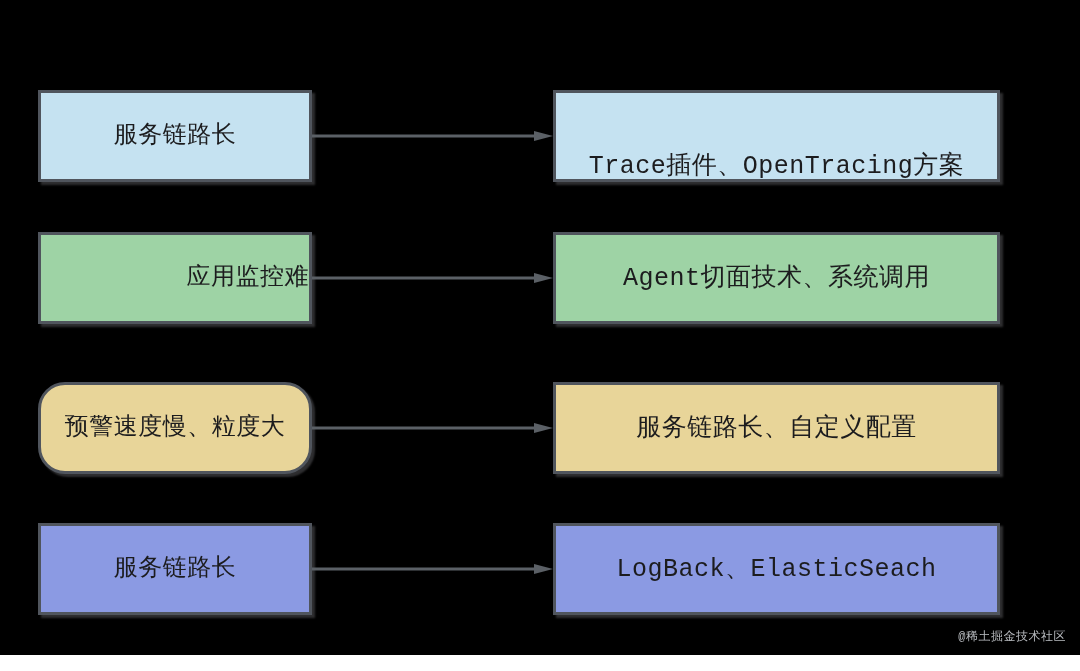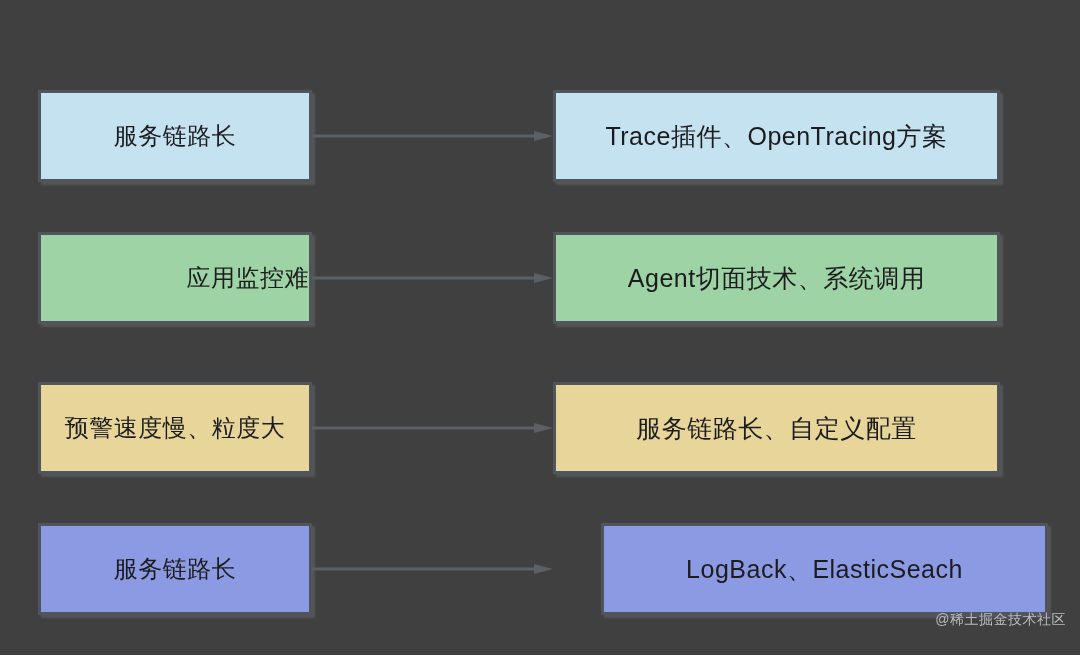--- a/index.html
+++ b/index.html
@@ -10,21 +10,22 @@
   body {
     width: 1080px;
     height: 671px;
     overflow: hidden;
     font-family: "Liberation Sans", "DejaVu Sans", sans-serif;
   }
   #diagram {
     position: relative;
     width: 1080px;
     height: 655px;
-    background: #404040;
+    background: #000000;
+    font-family: Liberation Mono, monospace;
   }
   .row {
     position: absolute;
     left: 0;
     width: 1080px;
     height: 92px;
   }
   .box {
     position: absolute;
     top: 0;
@@ -62,64 +63,64 @@
     width: 241px;
     height: 10px;
   }
   .connector svg {
     display: block;
     overflow: visible;
   }
   .watermark {
     position: absolute;
     right: 14px;
-    bottom: 26px;
-    font-size: 14px;
+    bottom: 10px;
+    font-size: 12px;
     color: #b9bcc0;
     letter-spacing: 0.5px;
     white-space: nowrap;
   }
 </style>
 </head>
 <body>
 
 <div id="diagram">
 
   <div class="row" id="row-0" style="top:90px;">
     <div class="box box-left" id="box-left-0" style="background: rgb(197, 226, 241);">
       <span class="box-label">服务链路长</span>
     </div>
     <div class="connector">
       <svg width="241" height="10" viewBox="0 0 241 10">
         <line x1="0" y1="5" x2="224" y2="5" stroke="#5b6066" stroke-width="3"></line>
         <polygon points="222,0 241,5 222,10" fill="#5b6066"></polygon>
       </svg>
     </div>
-    <div class="box box-right" id="box-right-0" style="background: rgb(197, 226, 241);">
+    <div class="box box-right" id="box-right-0" style="background: rgb(197, 226, 241); align-items: flex-end;">
       <span class="box-label">Trace插件、OpenTracing方案</span>
     </div>
   </div>
 
   <div class="row" id="row-1" style="top:232px;">
     <div class="box box-left" id="box-left-1" style="background: rgb(158, 211, 165); justify-content: flex-end;">
       <span class="box-label">应用监控难</span>
     </div>
     <div class="connector">
       <svg width="241" height="10" viewBox="0 0 241 10">
         <line x1="0" y1="5" x2="224" y2="5" stroke="#5b6066" stroke-width="3"></line>
         <polygon points="222,0 241,5 222,10" fill="#5b6066"></polygon>
       </svg>
     </div>
     <div class="box box-right" id="box-right-1" style="background: rgb(158, 211, 165);">
       <span class="box-label">Agent切面技术、系统调用</span>
     </div>
   </div>
 
   <div class="row" id="row-2" style="top:382px;">
-    <div class="box box-left" id="box-left-2" style="background: rgb(232, 213, 153);">
+    <div class="box box-left" id="box-left-2" style="background: rgb(232, 213, 153); border-radius: 27px;">
       <span class="box-label">预警速度慢、粒度大</span>
     </div>
     <div class="connector">
       <svg width="241" height="10" viewBox="0 0 241 10">
         <line x1="0" y1="5" x2="224" y2="5" stroke="#5b6066" stroke-width="3"></line>
         <polygon points="222,0 241,5 222,10" fill="#5b6066"></polygon>
       </svg>
     </div>
     <div class="box box-right" id="box-right-2" style="background: rgb(232, 213, 153);">
       <span class="box-label">服务链路长、自定义配置</span>
@@ -129,20 +130,20 @@
   <div class="row" id="row-3" style="top:523px;">
     <div class="box box-left" id="box-left-3" style="background: rgb(139, 154, 227);">
       <span class="box-label">服务链路长</span>
     </div>
     <div class="connector">
       <svg width="241" height="10" viewBox="0 0 241 10">
         <line x1="0" y1="5" x2="224" y2="5" stroke="#5b6066" stroke-width="3"></line>
         <polygon points="222,0 241,5 222,10" fill="#5b6066"></polygon>
       </svg>
     </div>
-    <div class="box box-right" id="box-right-3" style="background: rgb(139, 154, 227); margin-left: 48px;">
+    <div class="box box-right" id="box-right-3" style="background: rgb(139, 154, 227);">
       <span class="box-label">LogBack、ElasticSeach</span>
     </div>
   </div>
 
   <div class="watermark">@稀土掘金技术社区</div>
 
 </div>
 
 </body></html>

